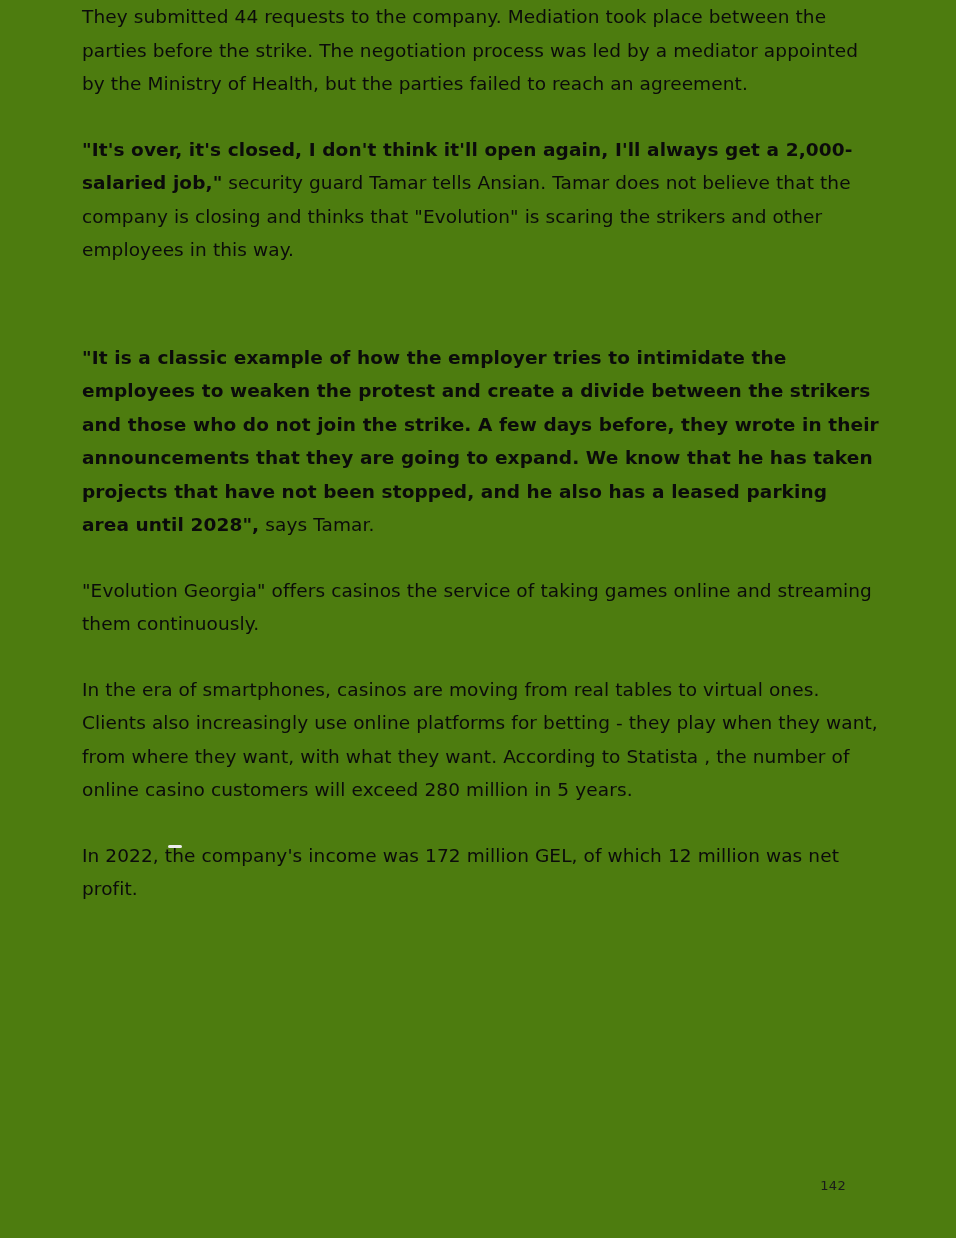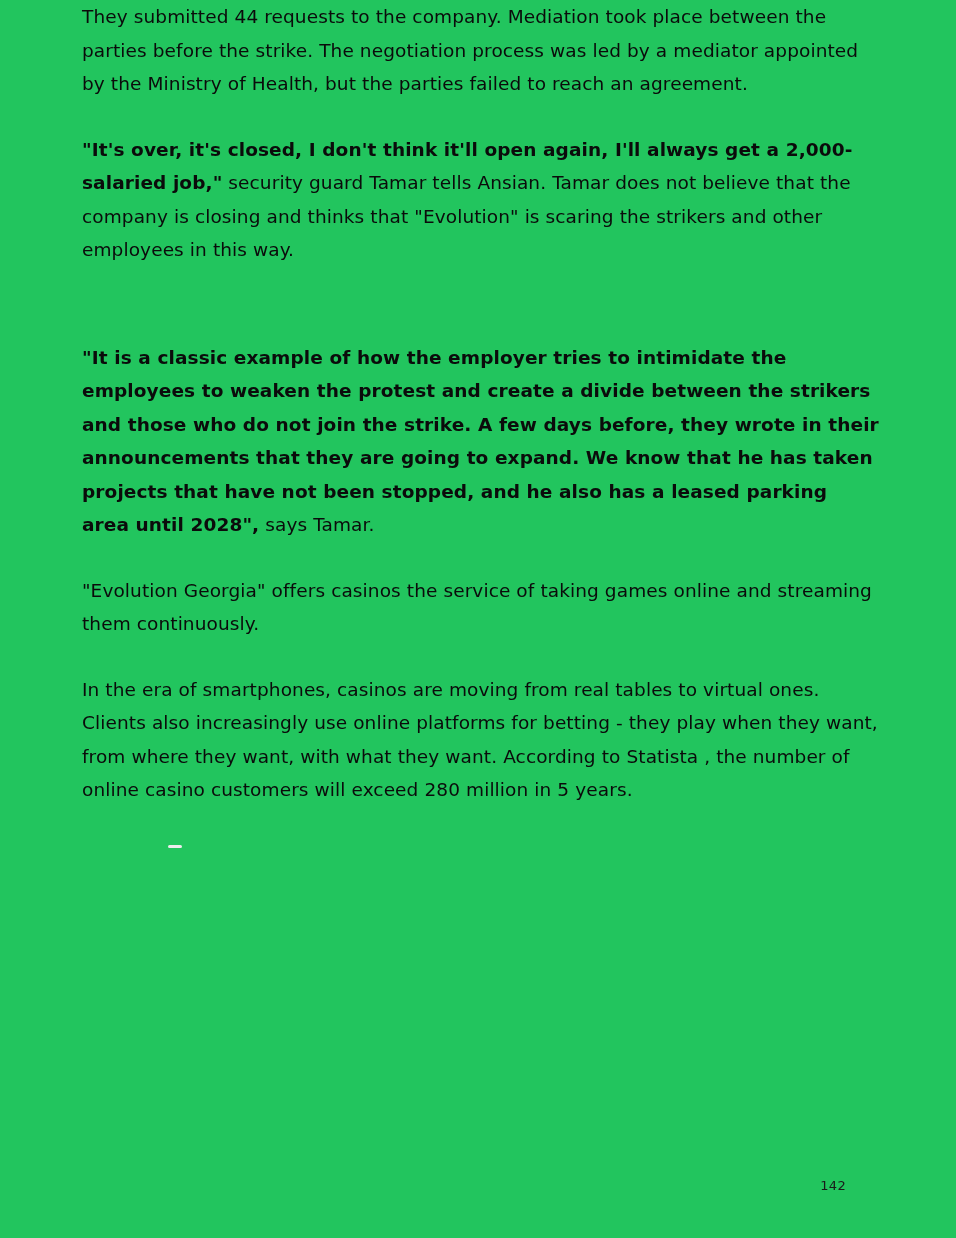--- a/index.html
+++ b/index.html
@@ -5,21 +5,21 @@
   * { margin: 0; padding: 0; box-sizing: border-box; }
   html, body {
     width: 956px;
     background: #ffffff;
     font-family: "DejaVu Sans", "Liberation Sans", sans-serif;
   }
   .page {
     position: relative;
     width: 956px;
     height: 1238px;
-    background: #22c55e;
+    background: #4d7c0f;
     overflow: hidden;
   }
   .content {
     position: absolute;
     left: 82px;
     top: 0;
     width: 798px;
     color: #0b0b0b;
     font-size: 18.5px;
     line-height: 33.5px;
@@ -63,18 +63,19 @@
 
     <div class="big-spacer"></div>
 
     <p><b>"It is a classic example of how the employer tries to intimidate the employees to weaken the protest and create a divide between the strikers and those who do not join the strike. A few days before, they wrote in their announcements that they are going to expand. We know that he has taken projects that have not been stopped, and he also has a leased parking area until 2028",</b><span> says Tamar.</span></p>
 
     <p><span>"Evolution Georgia" offers casinos the service of taking games online and streaming them continuously.</span></p>
 
     <p><span>In the era of smartphones, casinos are moving from real tables to virtual ones. Clients also increasingly use online platforms for betting - they play when they want, from where they want, with what they want. According to Statista , the number of online casino customers will exceed 280 million in 5 years.</span></p>
 
 
+    <p><span>In 2022, the company's income was 172 million GEL, of which 12 million was net profit.</span></p>
   </div>
 
   <div class="statista-artifact"></div>
 
   <div class="page-number">142</div>
 </div>
 
 </body></html>

